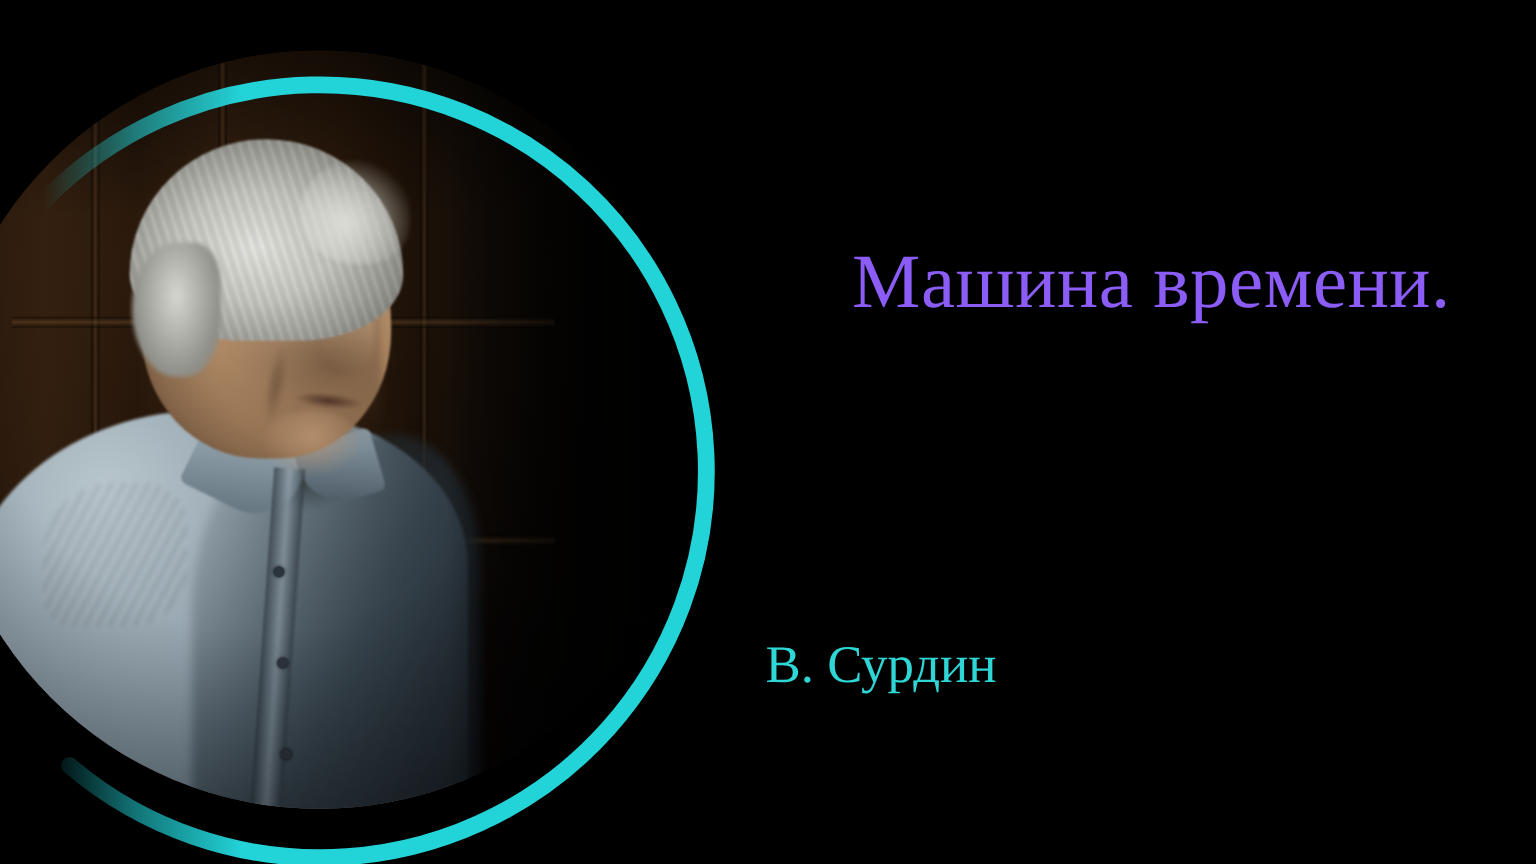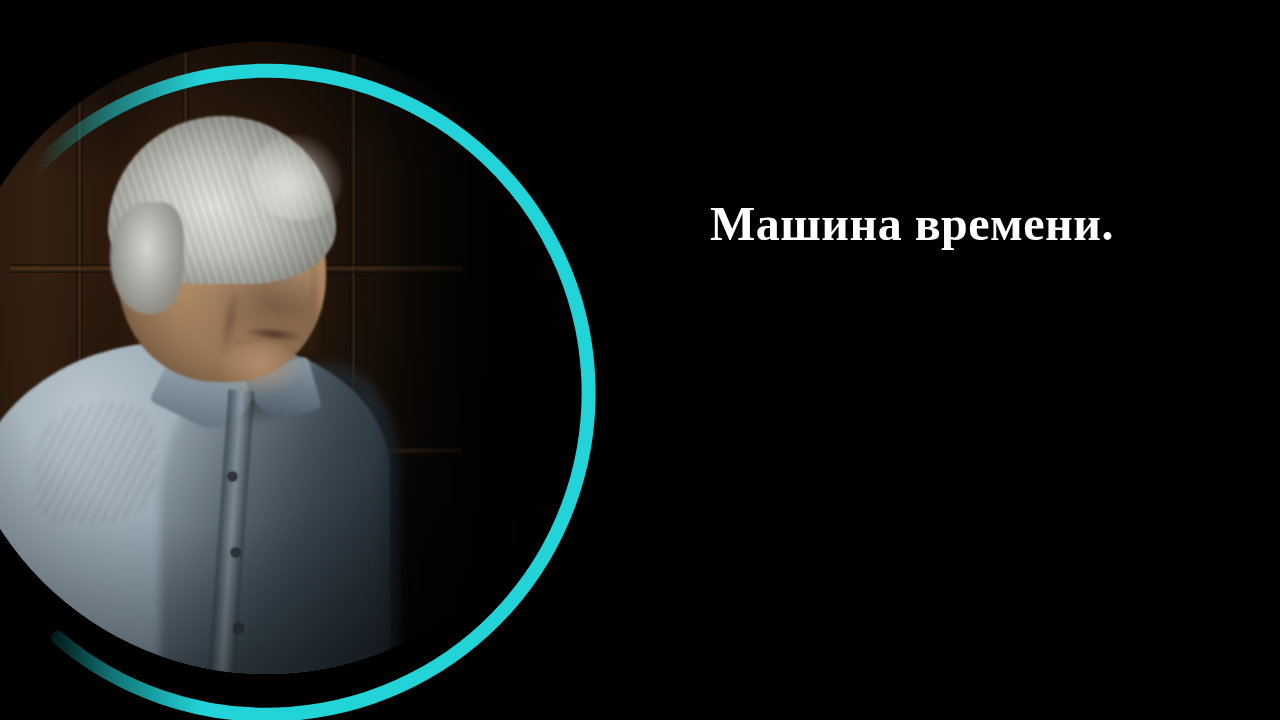--- a/index.html
+++ b/index.html
@@ -306,24 +306,24 @@
     height: 656px;
     overflow: visible;
   }
 
   
   .title {
     position: absolute;
     left: 710px;
     top: 192px;
     width: 540px;
-    color: #ffffff;
-    font-size: 48px;
+    color: #8b5cf6;
+    font-size: 64px;
     line-height: 1.35;
-    font-weight: 700;
+    font-weight: 400;
     letter-spacing: .5px;
     white-space: pre-line;
   }
 
   .subtitle {
     position: absolute;
     left: 638px;
     top: 466px;
     width: 560px;
     color: #2fd6d6;
@@ -392,15 +392,16 @@
         </linearGradient>
       </defs>
 
       <path d="M 148 96 A 322 322 0 1 1 170 566" fill="none" stroke="url(#ringFade)" stroke-width="14" stroke-linecap="round"></path>
     </svg>
   </div>
 
   <div class="title">Машина времени.</div>
 
   <div class="subtitle">
+    <span class="sub-line">В.  Сурдин</span>
   </div>
 
 </div>
 
 </body></html>

